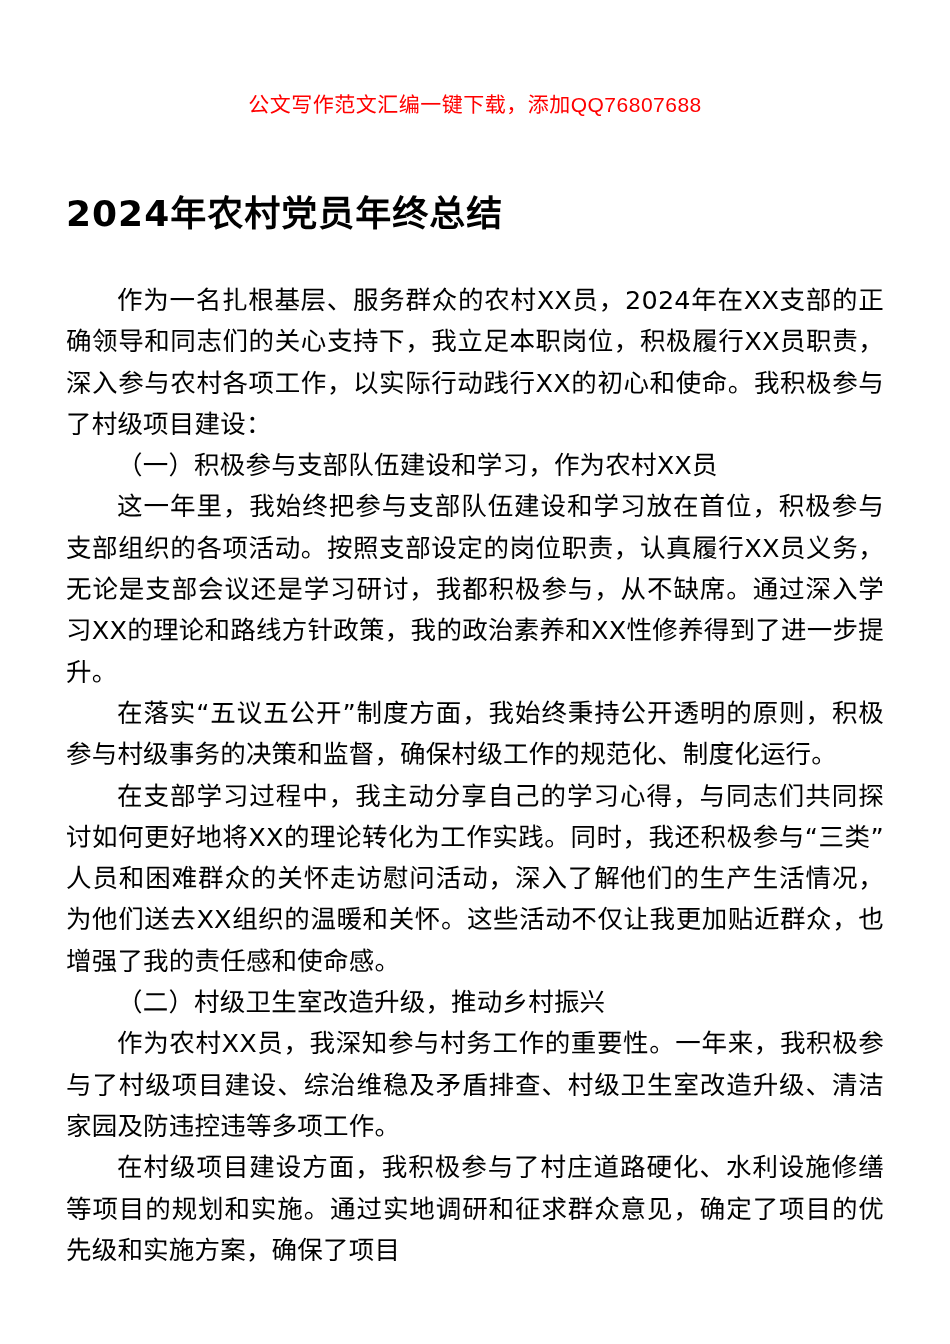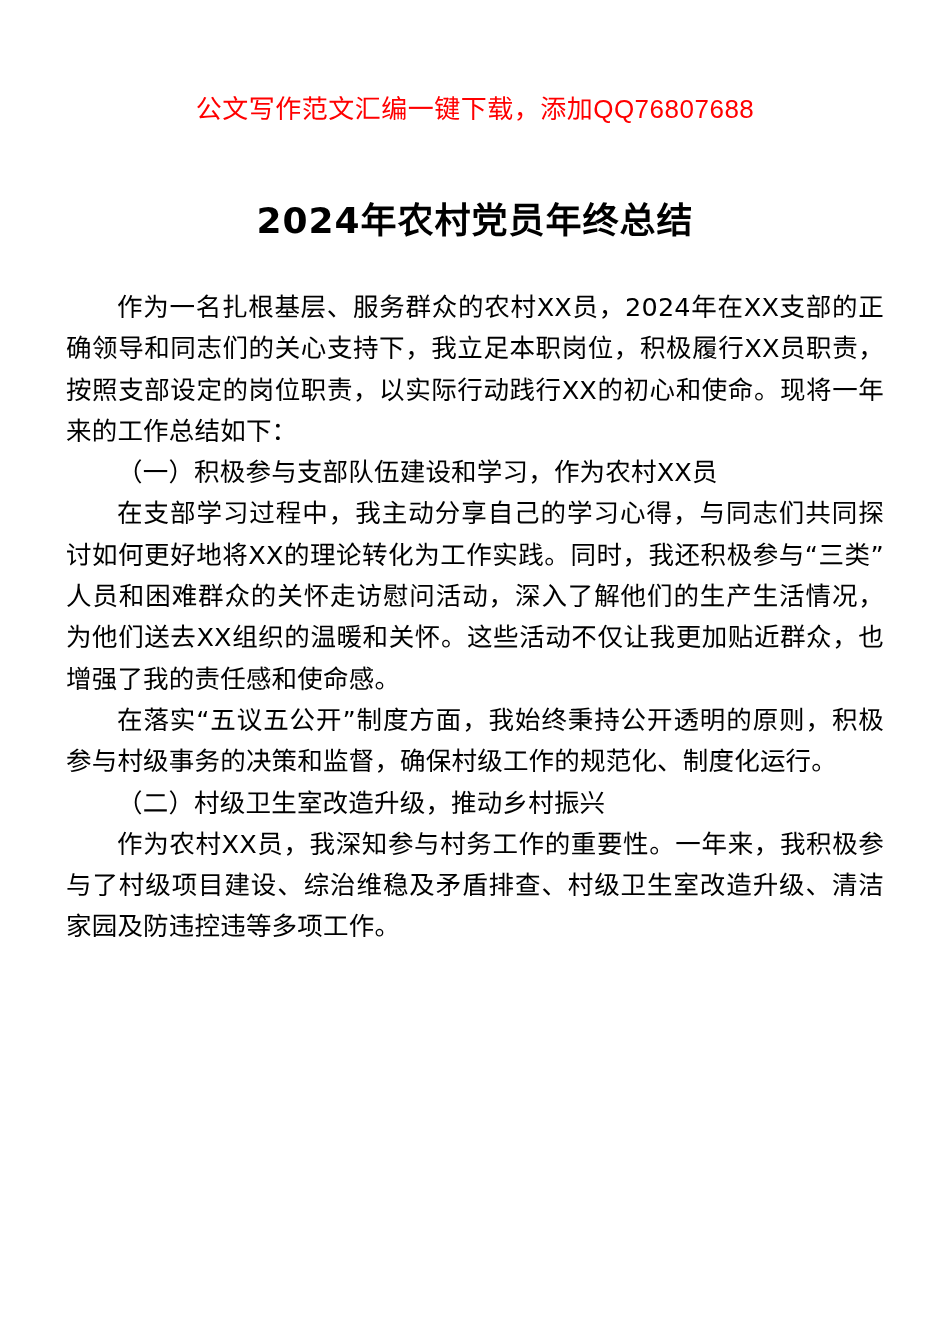--- a/index.html
+++ b/index.html
@@ -18,28 +18,27 @@
     position: relative;
     width: 950px;
     height: 1344px;
     background: #ffffff;
     box-sizing: border-box;
     padding: 0 66px;
   }
   .watermark {
     text-align: center;
     color: #ff0000;
-    font-size: 26px;
+    font-size: 21px;
     letter-spacing: 0.5px;
     padding-top: 88px;
     font-family: "Liberation Sans", "DejaVu Sans", sans-serif;
     white-space: nowrap;
   }
   .doc-title {
-    text-align: center;
     font-size: 36px;
     font-weight: 700;
     letter-spacing: 1px;
     margin-top: 66px;
     margin-bottom: 0;
     font-family: "DejaVu Sans", "Liberation Sans", sans-serif;
   }
   .body-text {
     margin-top: 44px;
     font-size: 25.5px;
@@ -56,21 +55,23 @@
 </head>
 <body>
 
 <div class="page">
 
   <div class="watermark">公文写作范文汇编一键下载，添加QQ76807688</div>
 
   <h1 class="doc-title">2024年农村党员年终总结</h1>
 
   <div class="body-text">
-    <p class="para">作为一名扎根基层、服务群众的农村XX员，2024年在XX支部的正确领导和同志们的关心支持下，我立足本职岗位，积极履行XX员职责，按照支部设定的岗位职责，以实际行动践行XX的初心和使命。现将一年来的工作总结如下：</p>
+    <p class="para">作为一名扎根基层、服务群众的农村XX员，2024年在XX支部的正确领导和同志们的关心支持下，我立足本职岗位，积极履行XX员职责，深入参与农村各项工作，以实际行动践行XX的初心和使命。我积极参与了村级项目建设：</p>
     <p class="para">（一）积极参与支部队伍建设和学习，作为农村XX员</p>
+    <p class="para">这一年里，我始终把参与支部队伍建设和学习放在首位，积极参与支部组织的各项活动。按照支部设定的岗位职责，认真履行XX员义务，无论是支部会议还是学习研讨，我都积极参与，从不缺席。通过深入学习XX的理论和路线方针政策，我的政治素养和XX性修养得到了进一步提升。</p>
+    <p class="para">在落实“五议五公开”制度方面，我始终秉持公开透明的原则，积极参与村级事务的决策和监督，确保村级工作的规范化、制度化运行。</p>
     <p class="para">在支部学习过程中，我主动分享自己的学习心得，与同志们共同探讨如何更好地将XX的理论转化为工作实践。同时，我还积极参与“三类”人员和困难群众的关怀走访慰问活动，深入了解他们的生产生活情况，为他们送去XX组织的温暖和关怀。这些活动不仅让我更加贴近群众，也增强了我的责任感和使命感。</p>
-    <p class="para">在落实“五议五公开”制度方面，我始终秉持公开透明的原则，积极参与村级事务的决策和监督，确保村级工作的规范化、制度化运行。</p>
     <p class="para">（二）村级卫生室改造升级，推动乡村振兴</p>
     <p class="para">作为农村XX员，我深知参与村务工作的重要性。一年来，我积极参与了村级项目建设、综治维稳及矛盾排查、村级卫生室改造升级、清洁家园及防违控违等多项工作。</p>
+    <p class="para">在村级项目建设方面，我积极参与了村庄道路硬化、水利设施修缮等项目的规划和实施。通过实地调研和征求群众意见，确定了项目的优先级和实施方案，确保了项目</p>
   </div>
 
 </div>
 
 </body></html>

